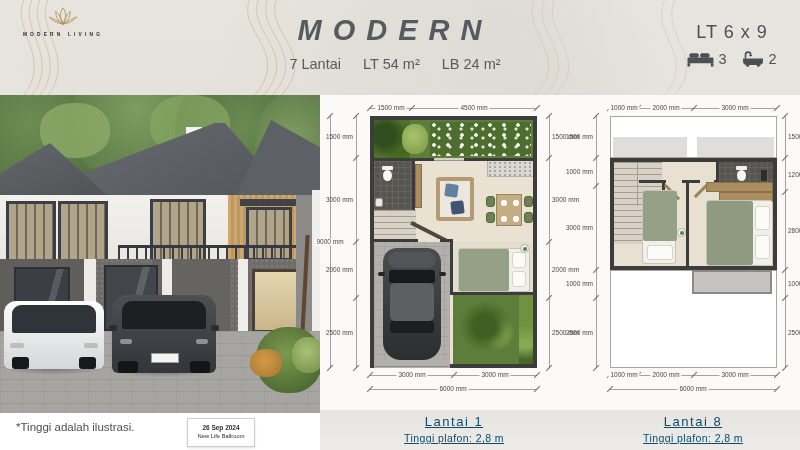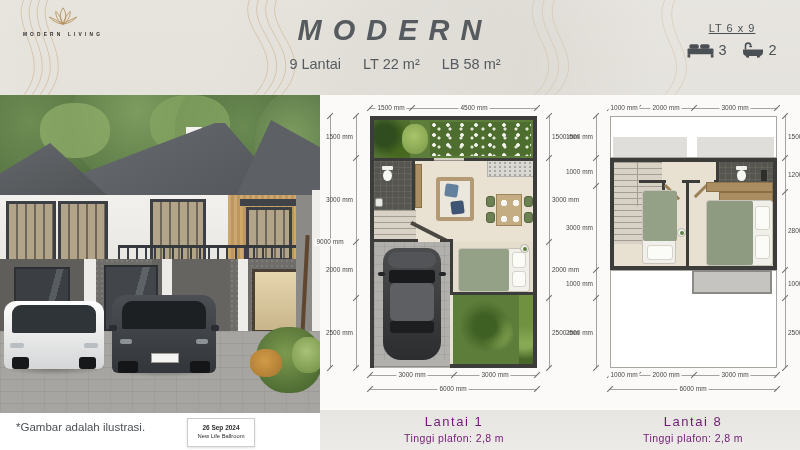--- a/index.html
+++ b/index.html
@@ -16,41 +16,41 @@
       linear-gradient(#f2f0ec,#eeece7);}
   .swirl{position:absolute;opacity:.45;}
   #brand{position:absolute;left:8px;top:6px;width:110px;text-align:center;color:#191919;}
   #brand .nm{font-size:16.5px;font-weight:800;letter-spacing:.5px;color:#161616;}
   #brand .tg{font-size:4.8px;letter-spacing:3.2px;font-weight:700;color:#2b2b2b;margin-top:2px;}
   #title-block{position:absolute;left:250px;top:14px;width:290px;text-align:center;color:#565b5f;}
   #title-block .ttl{font-size:29px;font-weight:700;font-style:italic;letter-spacing:11px;}
   #title-block .sub{margin-top:9px;font-size:14.5px;color:#565b5f;}
   #title-block .sub span{margin:0 9px;}
   #specs{position:absolute;left:672px;top:22px;width:120px;text-align:center;color:#4b5055;}
-  #specs .lot{font-size:11px;letter-spacing:1px;text-decoration:underline;}
+  #specs .lot{font-size:18px;letter-spacing:1px;}
   #specs .row{margin-top:7px;display:flex;align-items:center;justify-content:center;gap:4px;
               font-size:14.5px;font-weight:500;}
   #specs svg{display:block;}
 
   
   #photo{position:absolute;left:0;top:95px;width:320px;height:318px;overflow:hidden;background:#eef2ef;}
   .blob{position:absolute;border-radius:46%;}
   .win{position:absolute;background:repeating-linear-gradient(90deg,#b2a489 0 7px,#6f6758 7px 9px);
        border:3px solid #3c4044;}
   #photo-caption{position:absolute;left:16px;top:421px;font-size:11.5px;color:#4c5054;}
   #stamp{position:absolute;left:187px;top:418px;width:66px;height:27px;background:#fff;
          border:1px solid #cfcdc9;box-shadow:0 1px 2px rgba(0,0,0,.12);text-align:center;color:#2e2e2e;}
   #stamp .d{font-size:6.5px;font-weight:700;margin-top:5px;}
   #stamp .v{font-size:5.8px;margin-top:2px;}
 
   
   #plans{position:absolute;left:320px;top:95px;width:480px;height:355px;background:#fbfaf8;}
   #caption-band{position:absolute;left:0;top:315px;width:480px;height:40px;
     background:linear-gradient(#e7e5e1,#edebe7);}
-  .plan-cap{position:absolute;width:160px;text-align:center;color:#701a75;}
+  .plan-cap{position:absolute;width:160px;text-align:center;color:#0c4a6e;text-decoration:underline;}
   .plan-cap .n{font-size:13px;letter-spacing:1.5px;}
   .plan-cap .c{font-size:10.5px;margin-top:3px;letter-spacing:.4px;}
 
   .chain{position:absolute;}
   .chain.h{height:1px;background:#a7a39c;}
   .chain.v{width:1px;background:#a7a39c;}
   .tick{position:absolute;left:0;top:0;width:8px;height:1px;background:#6c6c6c;
         transform:translate(-50%,-50%) rotate(-45deg);}
   .dl{position:absolute;font-size:6.5px;line-height:1;color:#474747;white-space:nowrap;}
   .dl.c{transform:translate(-50%,-50%);background:#fbfaf8;padding:0 2px;}
@@ -116,23 +116,23 @@
           <path d="M5,12 C8,16 13,19 20,20 C14,16 9,14 5,12 Z"></path>
           <path d="M35,12 C32,16 27,19 20,20 C26,16 31,14 35,12 Z"></path>
         </g>
       </svg>
       <div class="tg">MODERN LIVING</div>
     </div>
 
     <div id="title-block">
       <div class="ttl">MODERN</div>
       <div class="sub">
-        <span>9 Lantai</span>
-        <span>LT 22 m²</span>
-        <span>LB 58 m²</span>
+        <span>7 Lantai</span>
+        <span>LT 54 m²</span>
+        <span>LB 24 m²</span>
       </div>
     </div>
 
     <div id="specs">
       <div class="lot">LT 6 x 9</div>
       <div class="row">
         <svg width="27" height="17" viewBox="0 0 26 16" fill="#4b5055">
           <rect x="0.5" y="7" width="25" height="5.5" rx="1"></rect>
           <rect x="0.5" y="12.5" width="2.6" height="3.2"></rect>
           <rect x="22.9" y="12.5" width="2.6" height="3.2"></rect>
@@ -210,21 +210,21 @@
       <div class="abs" style="left:78px;top:66px;width:20px;height:12px;background:#141517;border-radius:3px;"></div>
       <div class="abs" style="left:8px;top:44px;width:12px;height:5px;background:#8c9196;border-radius:2px;"></div>
       <div class="abs" style="left:84px;top:44px;width:12px;height:5px;background:#8c9196;border-radius:2px;"></div>
     </div>
 
     <div class="blob" style="left:256px;top:232px;width:66px;height:66px;background:radial-gradient(circle at 45% 40%,#7c9a4e,#4e6b33 75%);"></div>
     <div class="blob" style="left:250px;top:254px;width:32px;height:28px;background:radial-gradient(circle at 45% 40%,#d29a47,#b07f35 75%);"></div>
     <div class="blob" style="left:292px;top:242px;width:32px;height:36px;background:radial-gradient(circle at 45% 40%,#a8c276,#7d9a50 75%);"></div>
   </div>
 
-  <div id="photo-caption">*Gambar adalah ilustrasi.</div>
+  <div id="photo-caption">*Tinggi adalah ilustrasi.</div>
   <div id="stamp">
     <div class="d">26 Sep 2024</div>
     <div class="v">New Life Ballroom</div>
   </div>
 
   <div id="plans">
     <div id="caption-band"></div>
 
     <div id="plan1">
 

